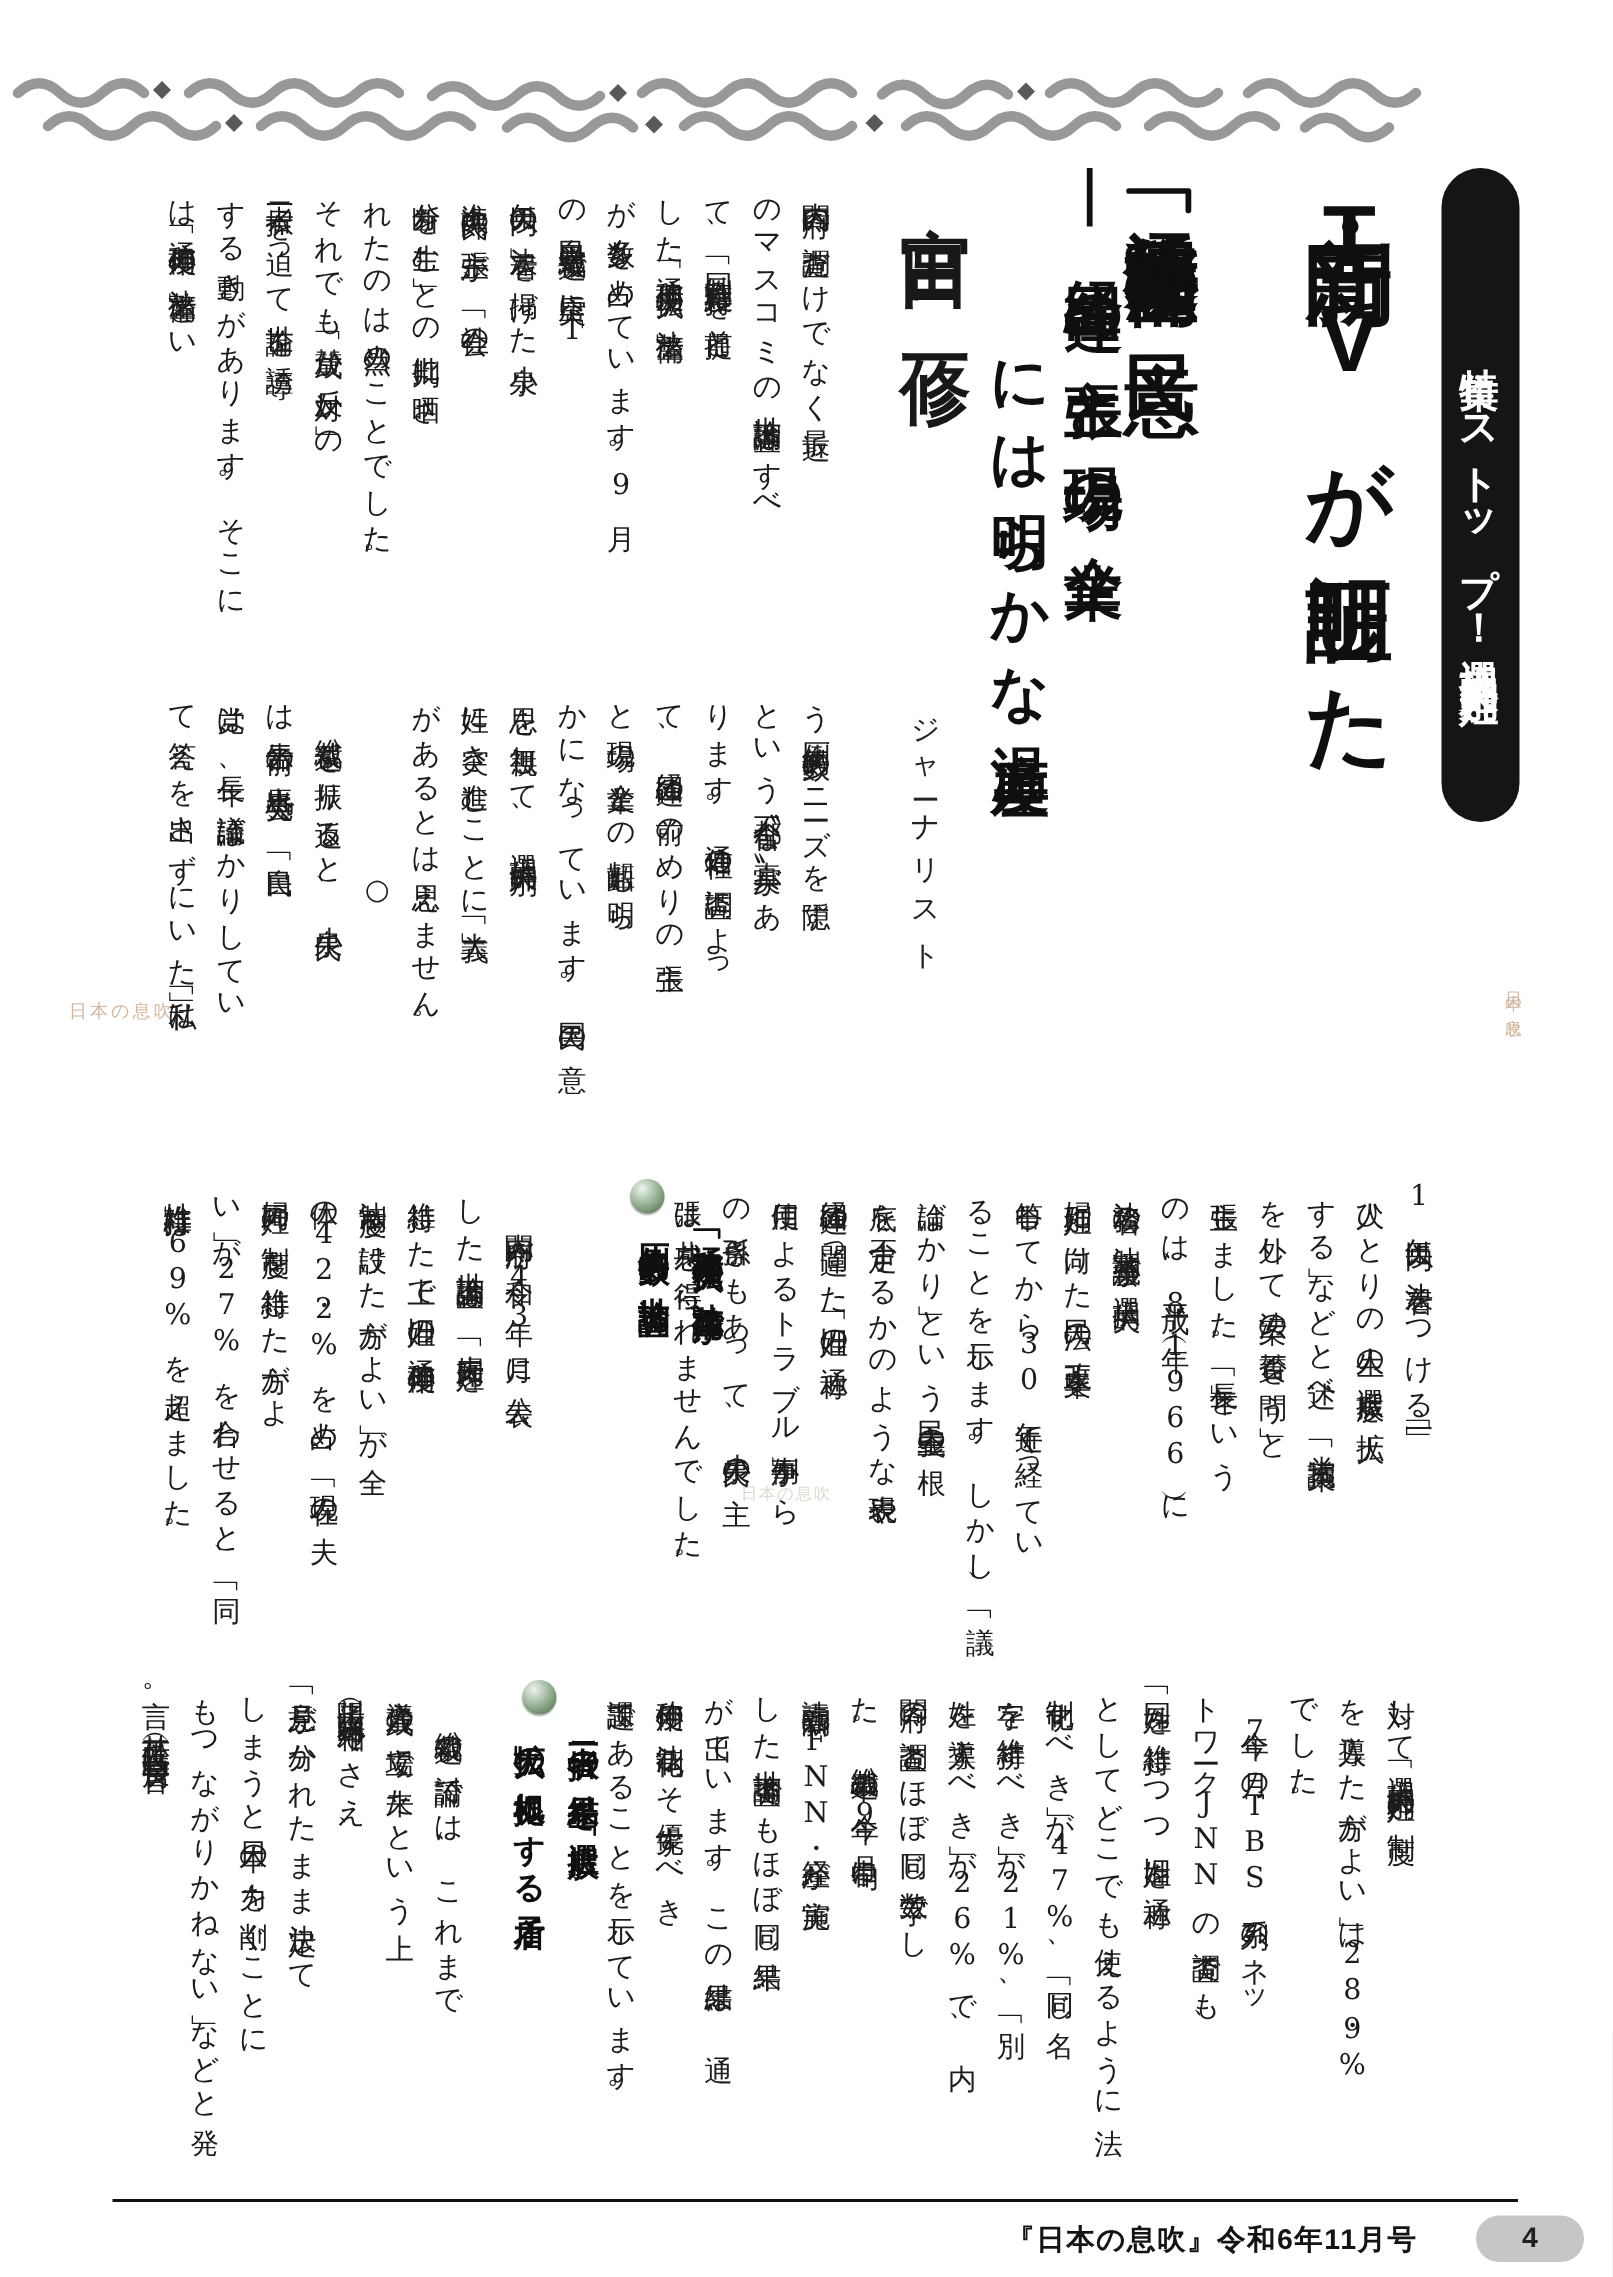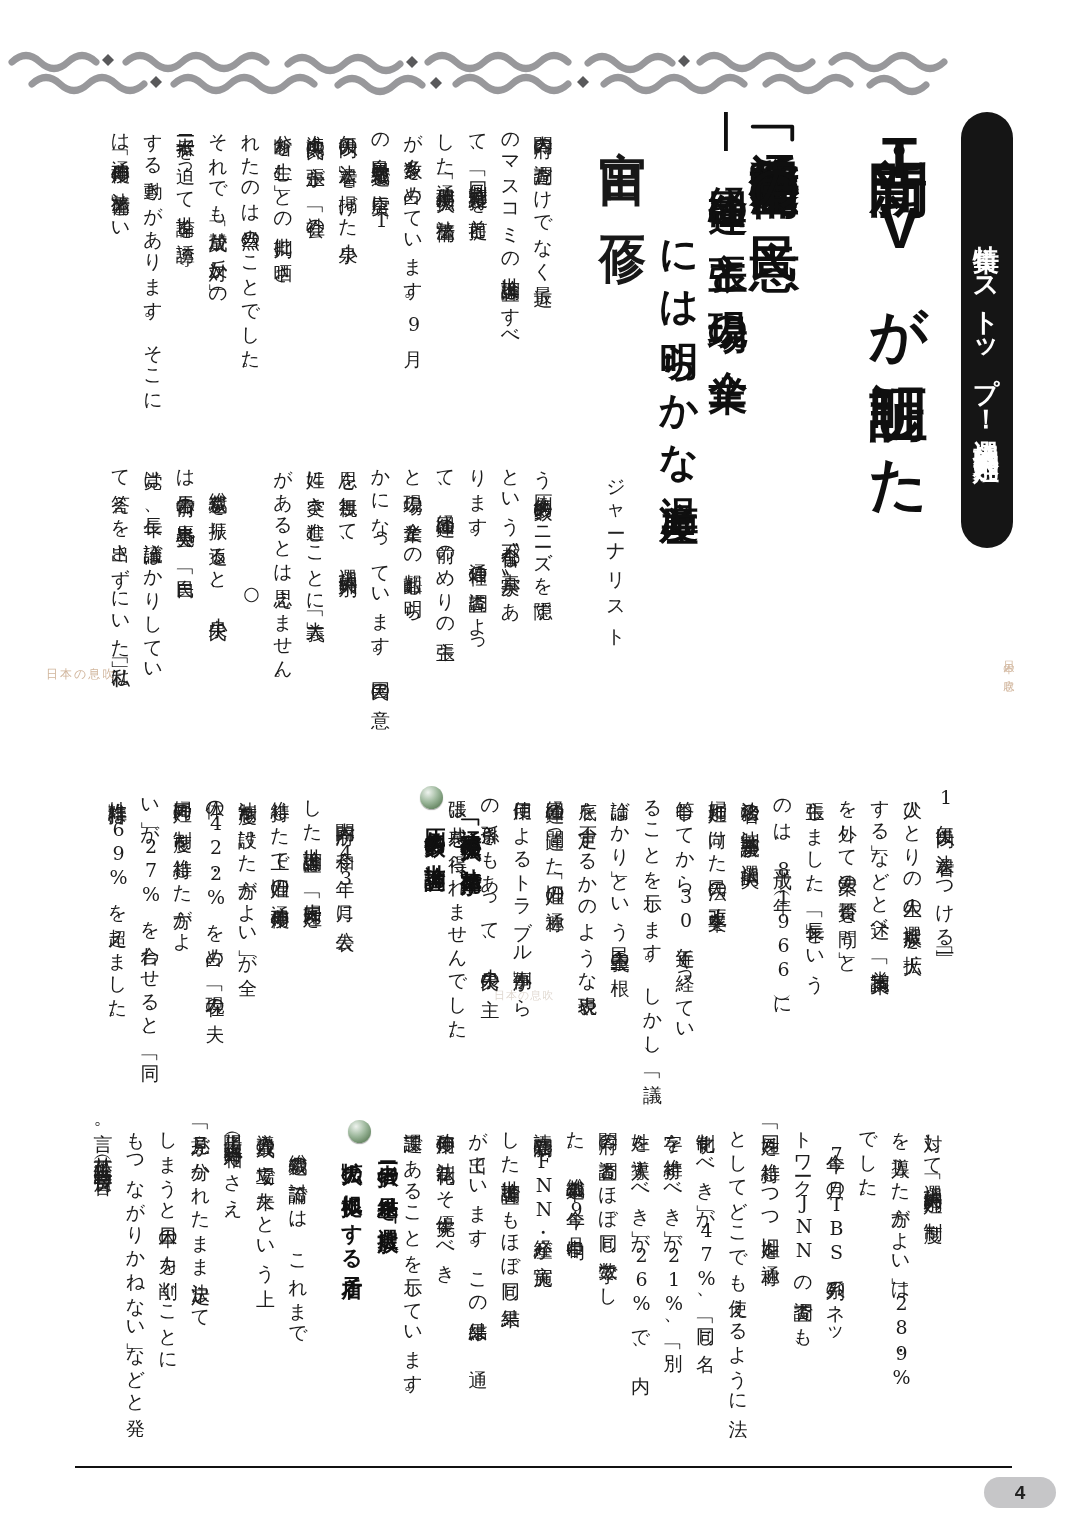--- a/index.html
+++ b/index.html
@@ -216,17 +216,18 @@
 「意見が分かれたまま決定して
 しまうと日本の力を削ぐことに
 もつながりかねない」などと発
 言。林芳正氏（当時官房長官）</div>
 
   <div class="abs wm wm-left">日本の息吹</div>
   <div class="abs wm wm-right">日本の息吹</div>
   <div class="abs wm wm-mid">日本の息吹</div>
 
   <div class="abs rule" style="left:75px;top:1466px;width:937px;height:2px;"></div>
+  <div class="abs footer-title">『日本の息吹』令和6年11月号</div>
   <div class="abs pagenum">
     <span>4</span>
   </div>
 
 </div>
 
 </body></html>

